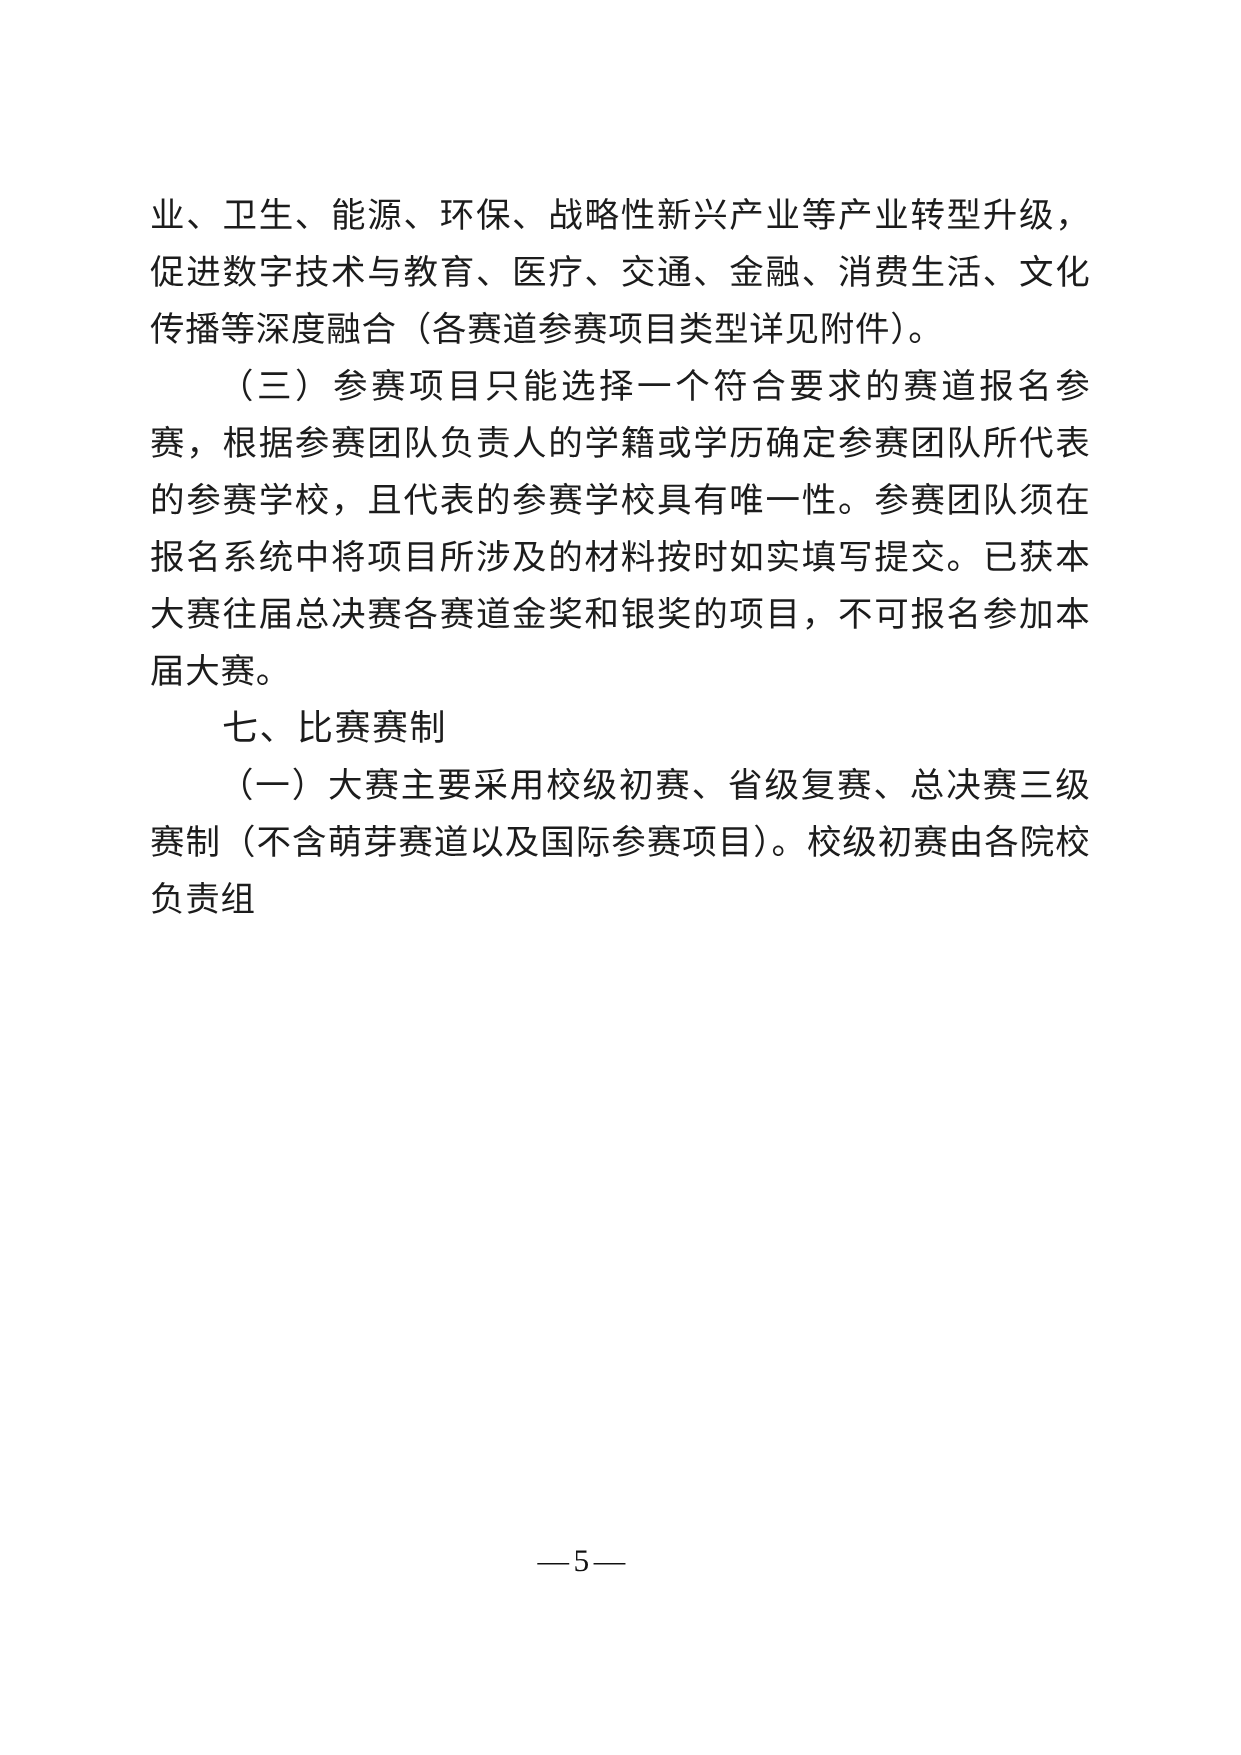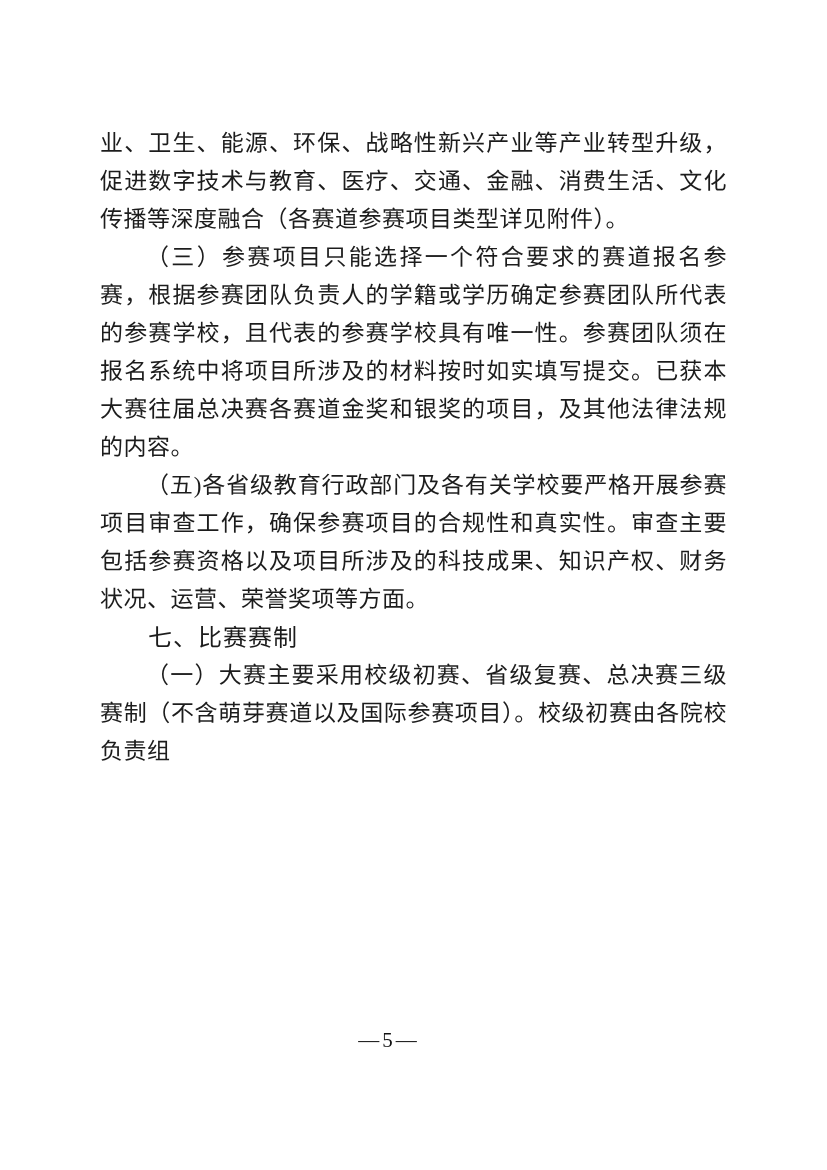--- a/index.html
+++ b/index.html
@@ -59,19 +59,18 @@
     color: #111111;
     font-family: "Liberation Serif", "DejaVu Serif", serif;
   }
 </style>
 </head>
 <body>
 
 <div class="page">
   <div class="doc-body" id="doc-body">
       <p class="continuation">业、卫生、能源、环保、战略性新兴产业等产业转型升级，促进数字技术与教育、医疗、交通、金融、消费生活、文化传播等深度融合（各赛道参赛项目类型详见附件）。</p>
-      <p class="indent">（三）参赛项目只能选择一个符合要求的赛道报名参赛，根据参赛团队负责人的学籍或学历确定参赛团队所代表的参赛学校，且代表的参赛学校具有唯一性。参赛团队须在报名系统中将项目所涉及的材料按时如实填写提交。已获本大赛往届总决赛各赛道金奖和银奖的项目，及其他法律法规的内容。</p>
-      <p class="indent">（五)各省级教育行政部门及各有关学校要严格开展参赛项目审查工作，确保参赛项目的合规性和真实性。审查主要包括参赛资格以及项目所涉及的科技成果、知识产权、财务状况、运营、荣誉奖项等方面。</p>
+      <p class="indent">（三）参赛项目只能选择一个符合要求的赛道报名参赛，根据参赛团队负责人的学籍或学历确定参赛团队所代表的参赛学校，且代表的参赛学校具有唯一性。参赛团队须在报名系统中将项目所涉及的材料按时如实填写提交。已获本大赛往届总决赛各赛道金奖和银奖的项目，不可报名参加本届大赛。</p>
       <p class="heading">七、比赛赛制</p>
       <p class="indent">（一）大赛主要采用校级初赛、省级复赛、总决赛三级赛制（不含萌芽赛道以及国际参赛项目）。校级初赛由各院校负责组</p>
     </div>
   <div class="page-footer">—5—</div>
 </div>
 
 </body></html>

